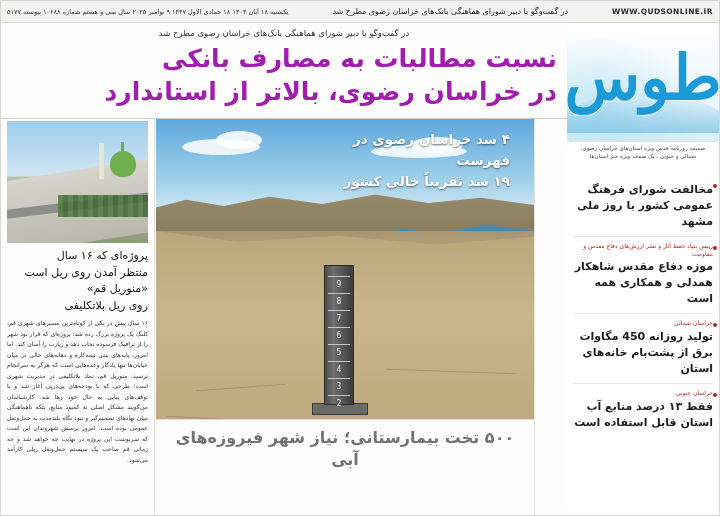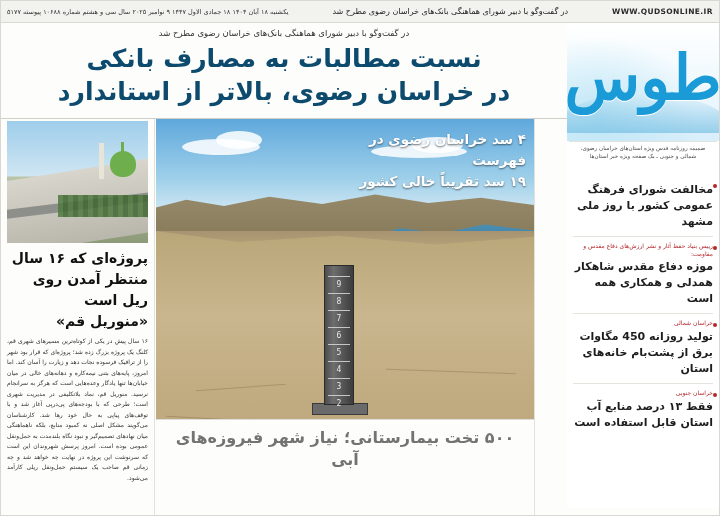--- a/index.html
+++ b/index.html
@@ -97,22 +97,22 @@
   
   .headwrap {
     position:absolute; top:22px; right:152px; left:0; height:95px;
     padding:4px 10px 0 10px;
   }
   .overline {
     font-size:8.5px; color:#2f2f2f; text-align:center; line-height:1.5;
     direction:rtl; margin-bottom:2px;
   }
   .headline {
-    font-size:25px; font-weight:bold; color:#0c4a6e;
-    text-align:center; line-height:1.32; direction:rtl;
+    font-size:25px; font-weight:bold; color:#a21caf;
+    line-height:1.32; direction:rtl;
     letter-spacing:-.2px;
   }
   .headline .l2 { display:block; }
 
   
   .photo {
     position:absolute; top:118px; left:155px; width:378px; height:300px;
     overflow:hidden;
     background:#cbb894;
   }
@@ -156,21 +156,21 @@
   }
   .gauge .num{
     position:absolute; left:0; right:0; text-align:center;
     font-size:8px; color:#e8e8e8; font-family:"DejaVu Sans Mono","Liberation Mono",monospace;
   }
   .gauge-base{
     position:absolute; left:156px; top:284px; width:56px; height:12px;
     background:#6a6a6a; border:1px solid #3a3a3a;
   }
   .photo-caption-box{
-    position:absolute; right:8px; top:10px; width:206px;
+    position:absolute; right:24px; top:10px; width:206px;
     text-align:right; direction:rtl;
   }
   .photo-caption-box .l{
     display:inline-block;
     background:rgba(255,255,255,0.0);
     color:#fff; font-weight:bold; font-size:13.5px; line-height:1.55;
     text-shadow:0 1px 2px rgba(0,0,0,.55);
   }
 
   
@@ -201,21 +201,21 @@
   .lp-rail{
     position:absolute; left:0; bottom:34px; width:160px; height:9px;
     background:#8d8f8a; transform:skewY(-7deg);
   }
   .lp-trees{
     position:absolute; right:0; bottom:26px; width:90px; height:22px;
     background:repeating-linear-gradient(90deg,#4f7a3f 0 5px,#3e6632 5px 10px);
     opacity:.85;
   }
   .left-head {
-    font-size:14px; font-weight:bold; color:#111; line-height:1.5;
+    font-size:11px; font-weight:normal; color:#111; line-height:1.5;
     direction:rtl; text-align:right; margin:0 0 4px 0;
   }
   .left-head .q{ color:#111; }
   .left-body {
     font-size:6px; line-height:1.75; color:#333; direction:rtl;
     text-align:justify;
     column-count:1;
   }
 
   
@@ -319,20 +319,21 @@
       <div class="lp-road"></div>
       <div class="lp-rail"></div>
       <div class="lp-trees"></div>
       <div class="lp-minaret"></div>
       <div class="lp-dome"></div>
     </div>
     <div class="left-head">
       <span>پروژه‌ای که ۱۶ سال</span><br>
       <span>منتظر آمدن روی ریل است</span><br>
       <span class="q">«منوریل قم»</span><br>
+      <span>روی ریل بلاتکلیفی</span>
     </div>
     <div class="left-body">۱۶ سال پیش در یکی از کوتاه‌ترین مسیرهای شهری قم، کلنگ یک پروژه بزرگ زده شد؛ پروژه‌ای که قرار بود شهر را از ترافیک فرسوده نجات دهد و زیارت را آسان کند. اما امروز، پایه‌های بتنی نیمه‌کاره و دهانه‌های خالی در میان خیابان‌ها تنها یادگار وعده‌هایی است که هرگز به سرانجام نرسید. منوریل قم، نماد بلاتکلیفی در مدیریت شهری است؛ طرحی که با بودجه‌های پی‌درپی آغاز شد و با توقف‌های پیاپی به حال خود رها شد. کارشناسان می‌گویند مشکل اصلی نه کمبود منابع، بلکه ناهماهنگی میان نهادهای تصمیم‌گیر و نبود نگاه بلندمدت به حمل‌ونقل عمومی بوده است. امروز پرسش شهروندان این است که سرنوشت این پروژه در نهایت چه خواهد شد و چه زمانی قم صاحب یک سیستم حمل‌ونقل ریلی کارآمد می‌شود.</div>
   </div>
 
   <div class="sidebar">
     <div class="side-item">
       <div class="side-bullet"></div>
       <div class="side-kicker"></div>
       <div class="side-title">مخالفت شورای فرهنگ عمومی کشور با روز ملی مشهد</div>
     </div>

